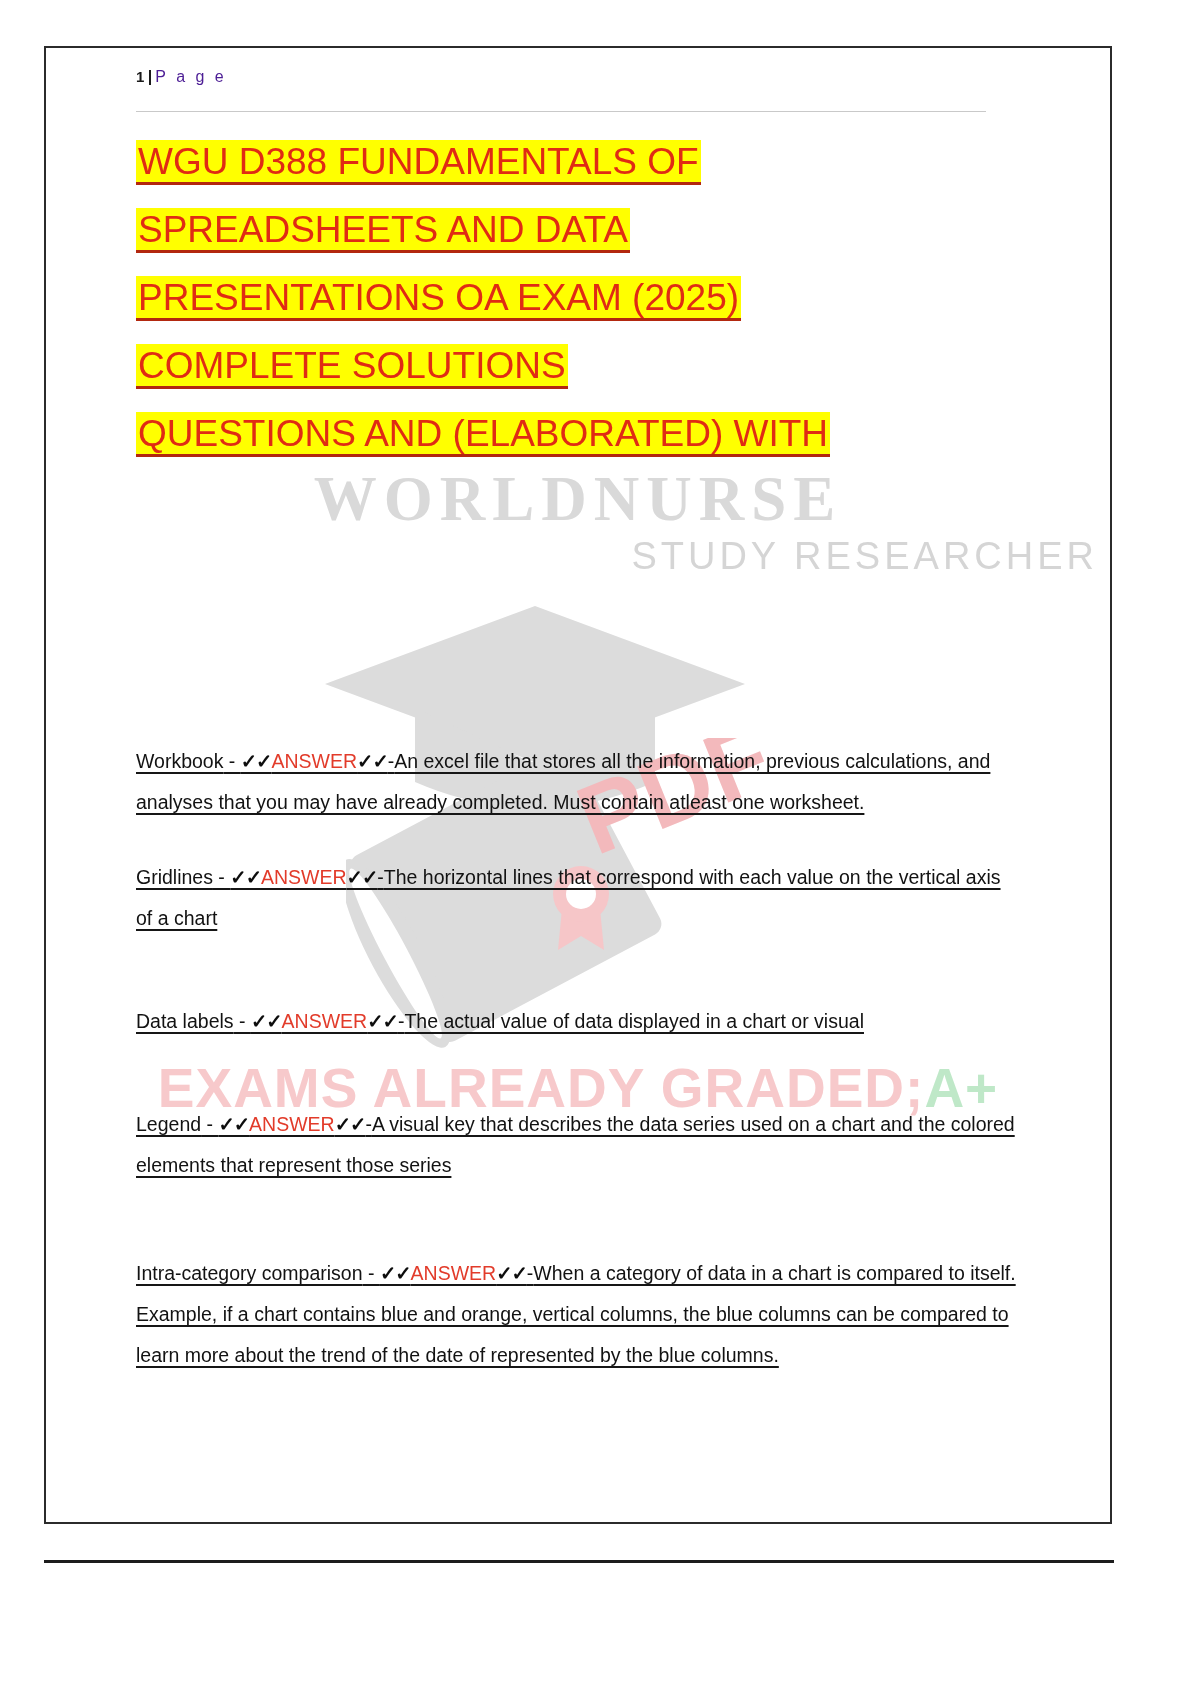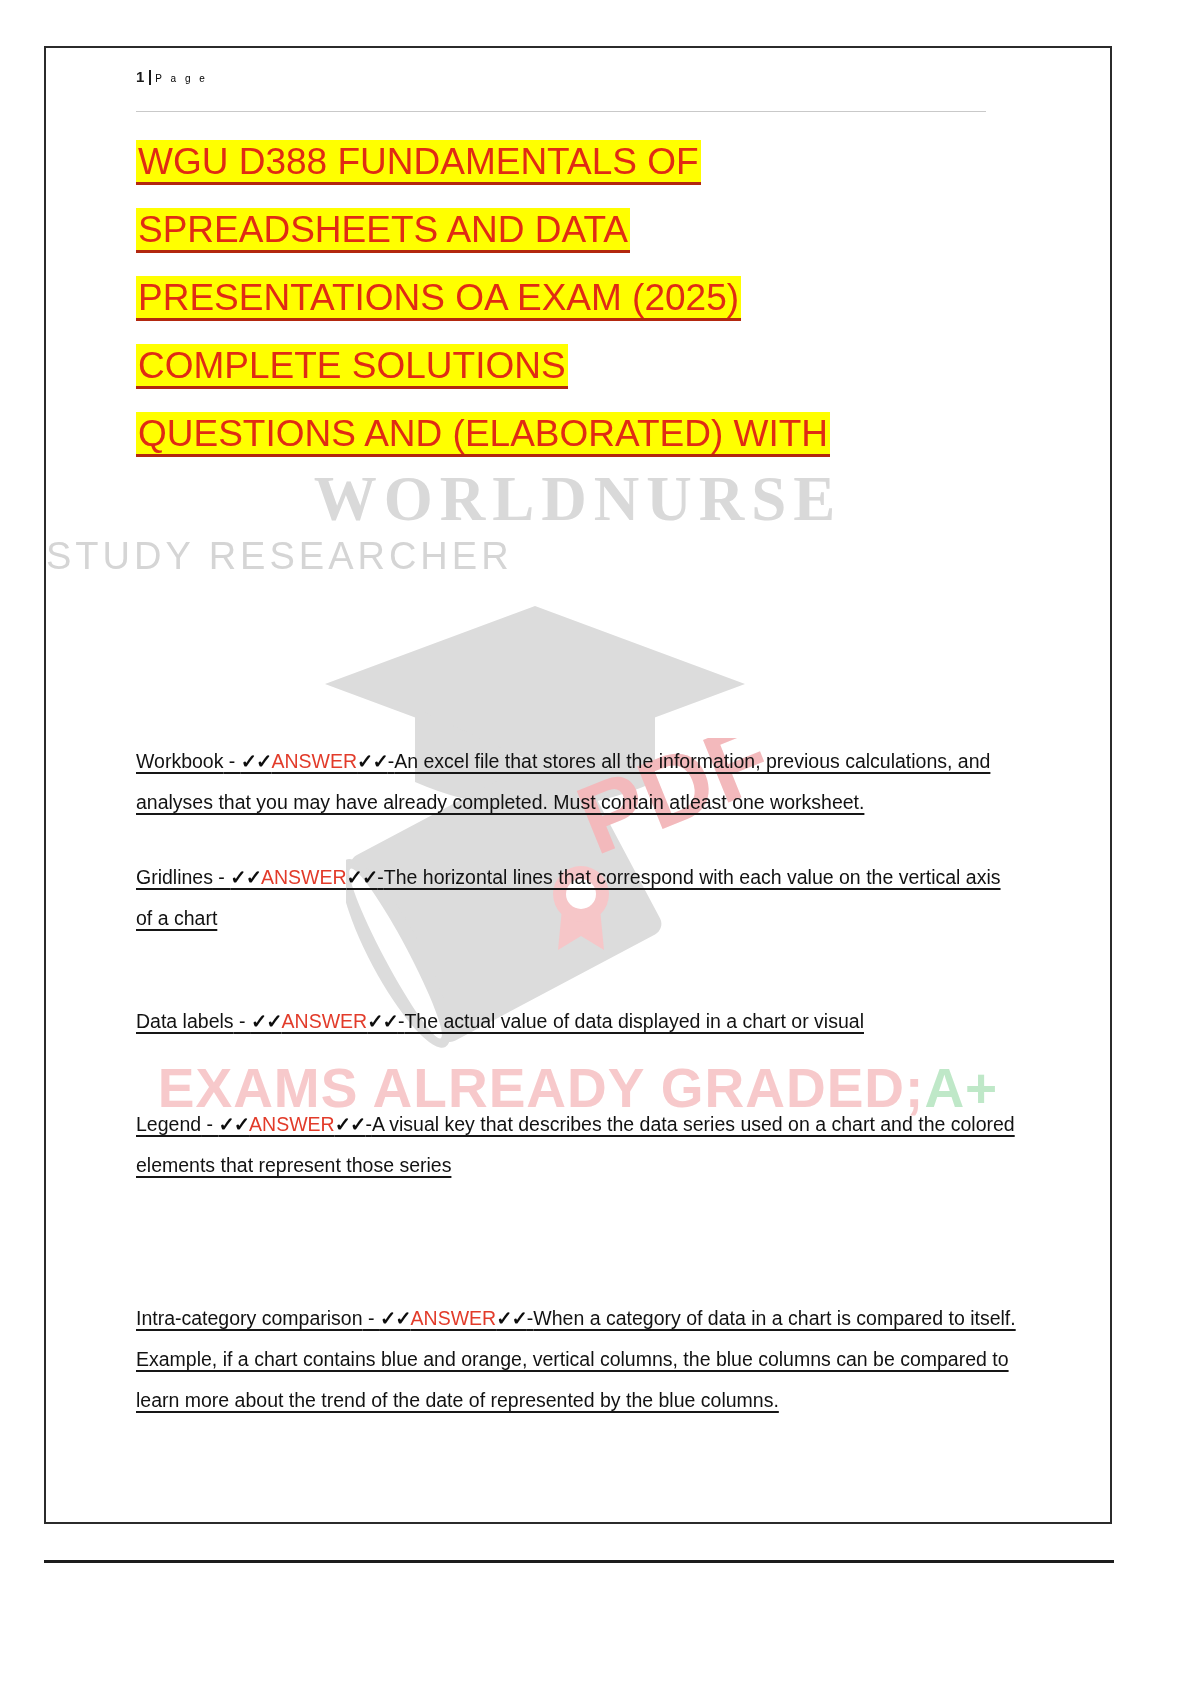--- a/index.html
+++ b/index.html
@@ -61,22 +61,22 @@
     letter-spacing: 0.5px;
   }
   .doc-header .bar {
     font-size: 16px;
     font-weight: bold;
     color: #1a1a1a;
     margin: 0 3px;
   }
   .doc-header .pword {
     font-family: "Liberation Sans", sans-serif;
-    font-size: 10px;
-    color: #000000;
+    font-size: 16px;
+    color: #4c1d95;
     letter-spacing: 3px;
   }
 
   
   .wm-layer {
     position: absolute;
     inset: 0;
     pointer-events: none;
     z-index: 1;
   }
@@ -92,21 +92,21 @@
     letter-spacing: 7px;
     color: #d9d9d9;
     white-space: nowrap;
     font-weight: bold;
   }
   .wm-brand-sub {
     position: absolute;
     left: 0;
     right: 12px;
     top: 487px;
-    text-align: left;
+    text-align: right;
     font-family: "Liberation Sans", sans-serif;
     font-size: 38px;
     letter-spacing: 4px;
     color: #d5d5d5;
     white-space: nowrap;
   }
 
   
   .wm-cap {
     position: absolute;
@@ -193,21 +193,21 @@
   .qa-block .ans {
     color: #e23b2a;
     font-weight: normal;
   }
   .qa-block .chk {
     color: #0d0d0d;
     font-weight: bold;
     letter-spacing: -1px;
   }
   .gap-lg { margin-bottom: 62px; }
-  .gap-xl { margin-bottom: 112px; }
+  .gap-xl { margin-bottom: 67px; }
 
   .scroll-shape {
     fill: #dcdcdc;
   }
   .ribbon-shape { fill: #f6c6c8; }
   .pdf-text {
     font-family: "Liberation Sans", sans-serif;
     font-weight: bold;
     fill: #f3b9bc;
   }

